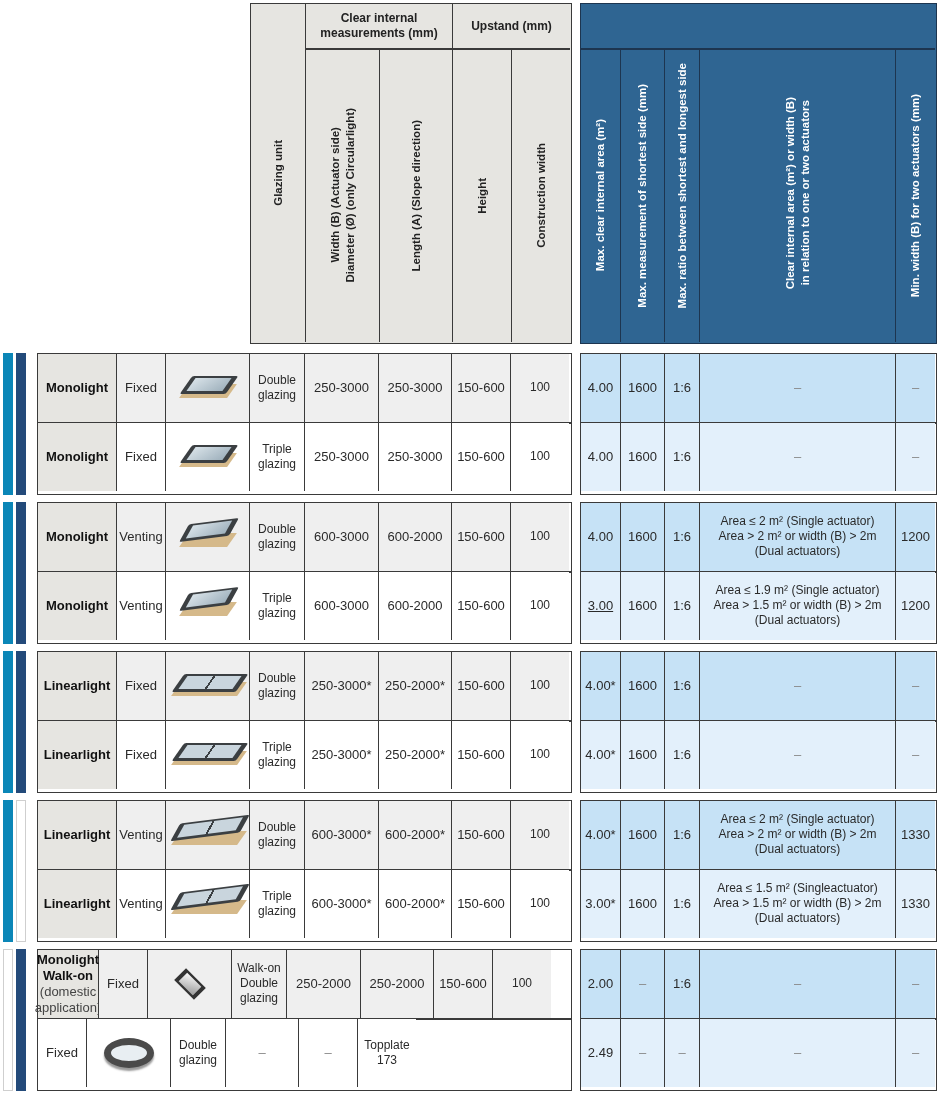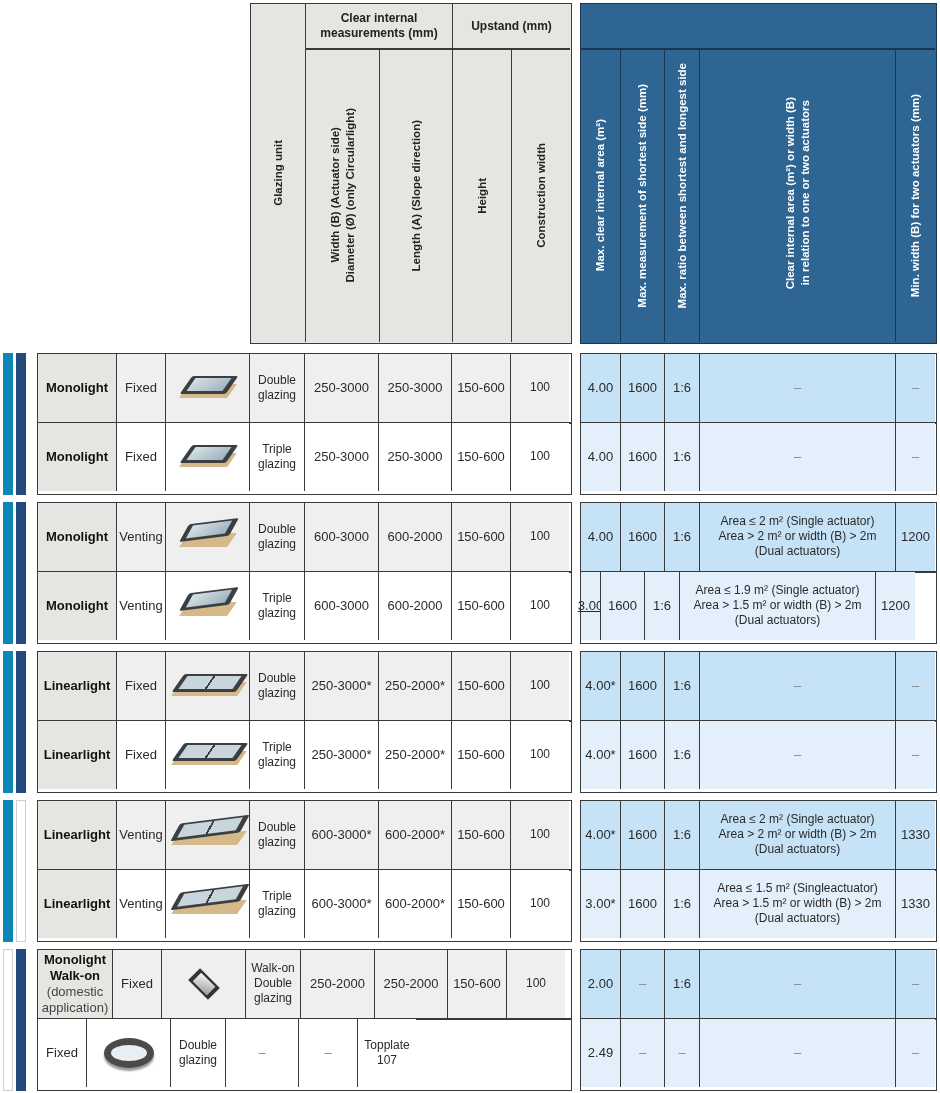--- a/index.html
+++ b/index.html
@@ -301,21 +301,21 @@
             <span>Area &gt; 2 m² or width (B) &gt; 2m</span>
             <span>(Dual actuators)</span>
           </div>
         </div>
         <div class="cell blue1 last" style="width:39px;">
           <span class="">1200</span>
         </div>
       </div>
       <div class="rowsep" style="top:68px;"></div>
       <div class="row" style="top:69px; height:67.5px;">
-        <div class="cell blue2" style="width:20px;text-decoration:underline;">
+        <div class="cell blue2" style="width:40px;text-decoration:underline;">
           <span class="">3.00</span>
         </div>
         <div class="cell blue2" style="width:44px;">
           <span class="">1600</span>
         </div>
         <div class="cell blue2" style="width:35px;">
           <span class="">1:6</span>
         </div>
         <div class="cell blue2" style="width:196px;">
           <div class="small" style="display:flex;flex-direction:column;align-items:center;">
@@ -546,21 +546,21 @@
         </div>
         <div class="cell blue2 last" style="width:39px;">
           <span class="">1330</span>
         </div>
       </div>
     </div>
     <div class="bar empty" style="left:3px; top:949px; height:141.5px;"></div>
     <div class="bar navy" style="left:16px; top:949px; height:141.5px;"></div>
     <div class="tbl-left" style="left:37px; top:949px; width:535px; height:141.5px;">
       <div class="row" style="top:0px; height:67.5px;">
-        <div class="cell prod" style="width:75px;">
+        <div class="cell prod" style="width:61px;">
           <div style="display:flex;flex-direction:column;align-items:center;">
             <span>Monolight Walk-on</span>
             <span class="sub">(domestic application)</span>
           </div>
         </div>
         <div class="cell shade" style="width:49px;">
           <span class="">Fixed</span>
         </div>
         <div class="cell shade" style="width:84px;">
           <div class="walk">
@@ -594,21 +594,21 @@
         <div class="cell white small" style="width:55px;">
           <span class="">Double glazing</span>
         </div>
         <div class="cell white" style="width:73px;">
           <span class="dash">–</span>
         </div>
         <div class="cell white" style="width:59px;">
           <span class="dash">–</span>
         </div>
         <div class="cell white last small" style="width:58px;">
-          <span class="">Topplate 107</span>
+          <span class="">Topplate 173</span>
         </div>
       </div>
     </div>
     <div class="tbl-right" style="left:580px; top:949px; width:357px; height:141.5px;">
       <div class="row" style="top:0px; height:67.5px;">
         <div class="cell blue1" style="width:40px;">
           <span class="">2.00</span>
         </div>
         <div class="cell blue1" style="width:44px;">
           <span class="dash">–</span>

